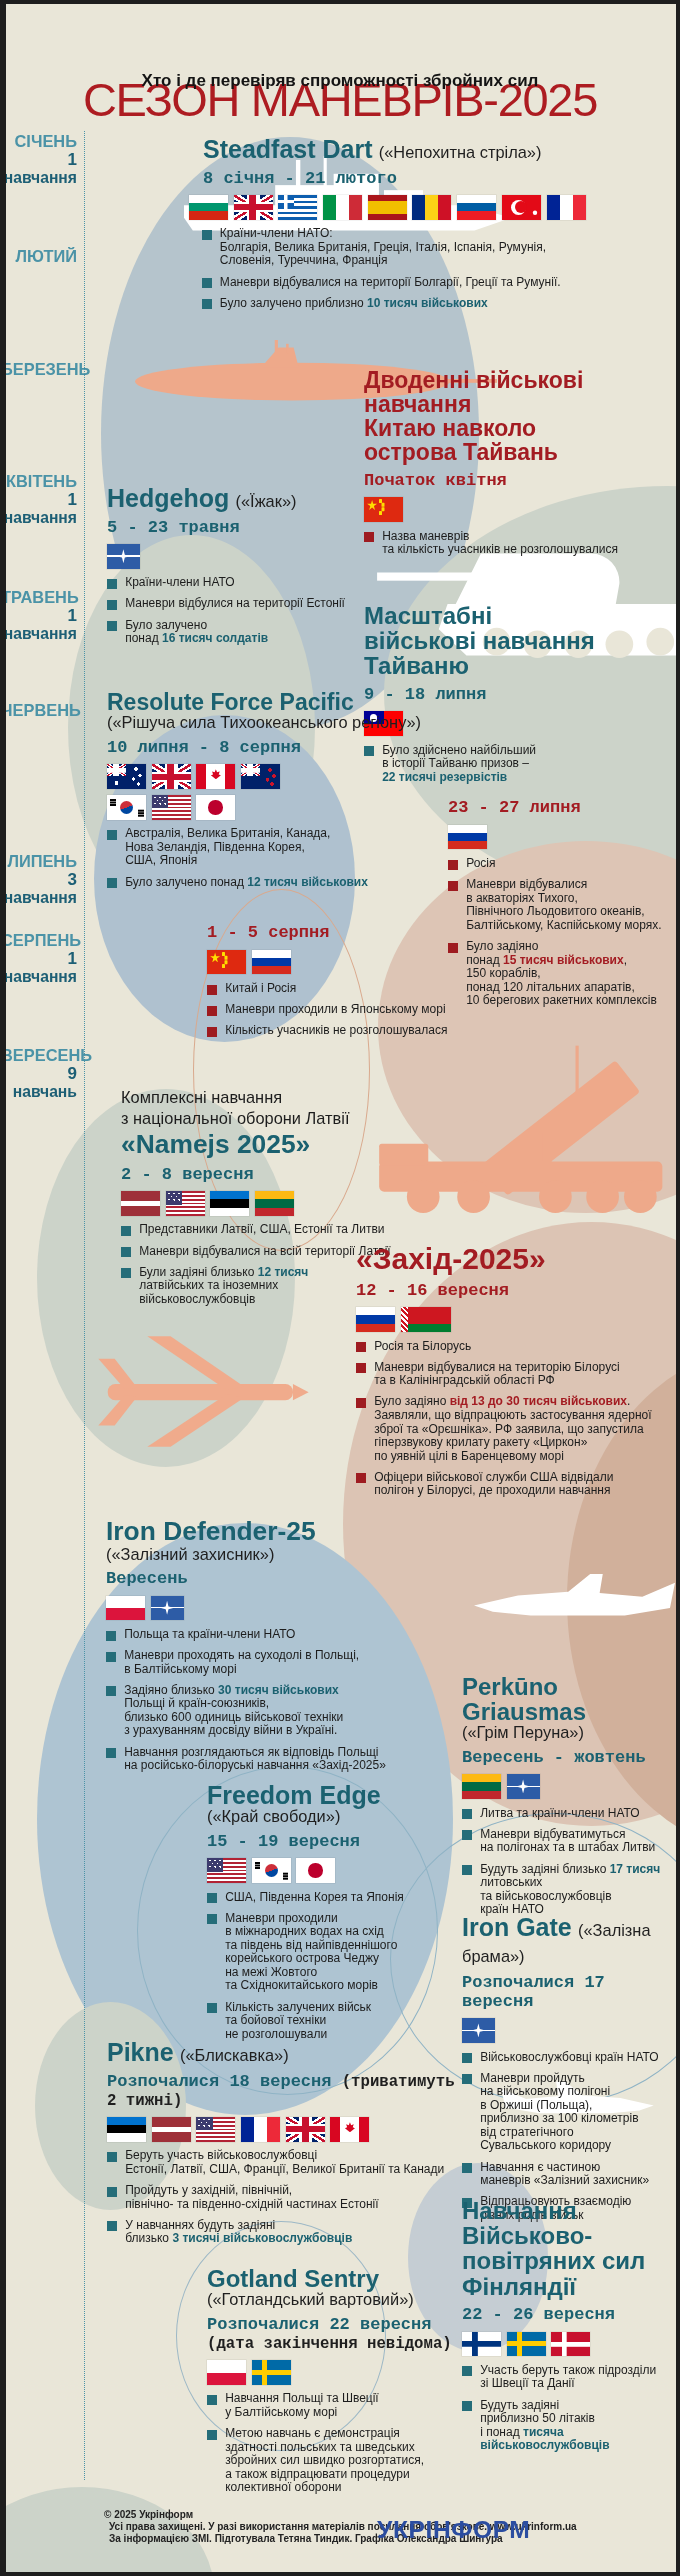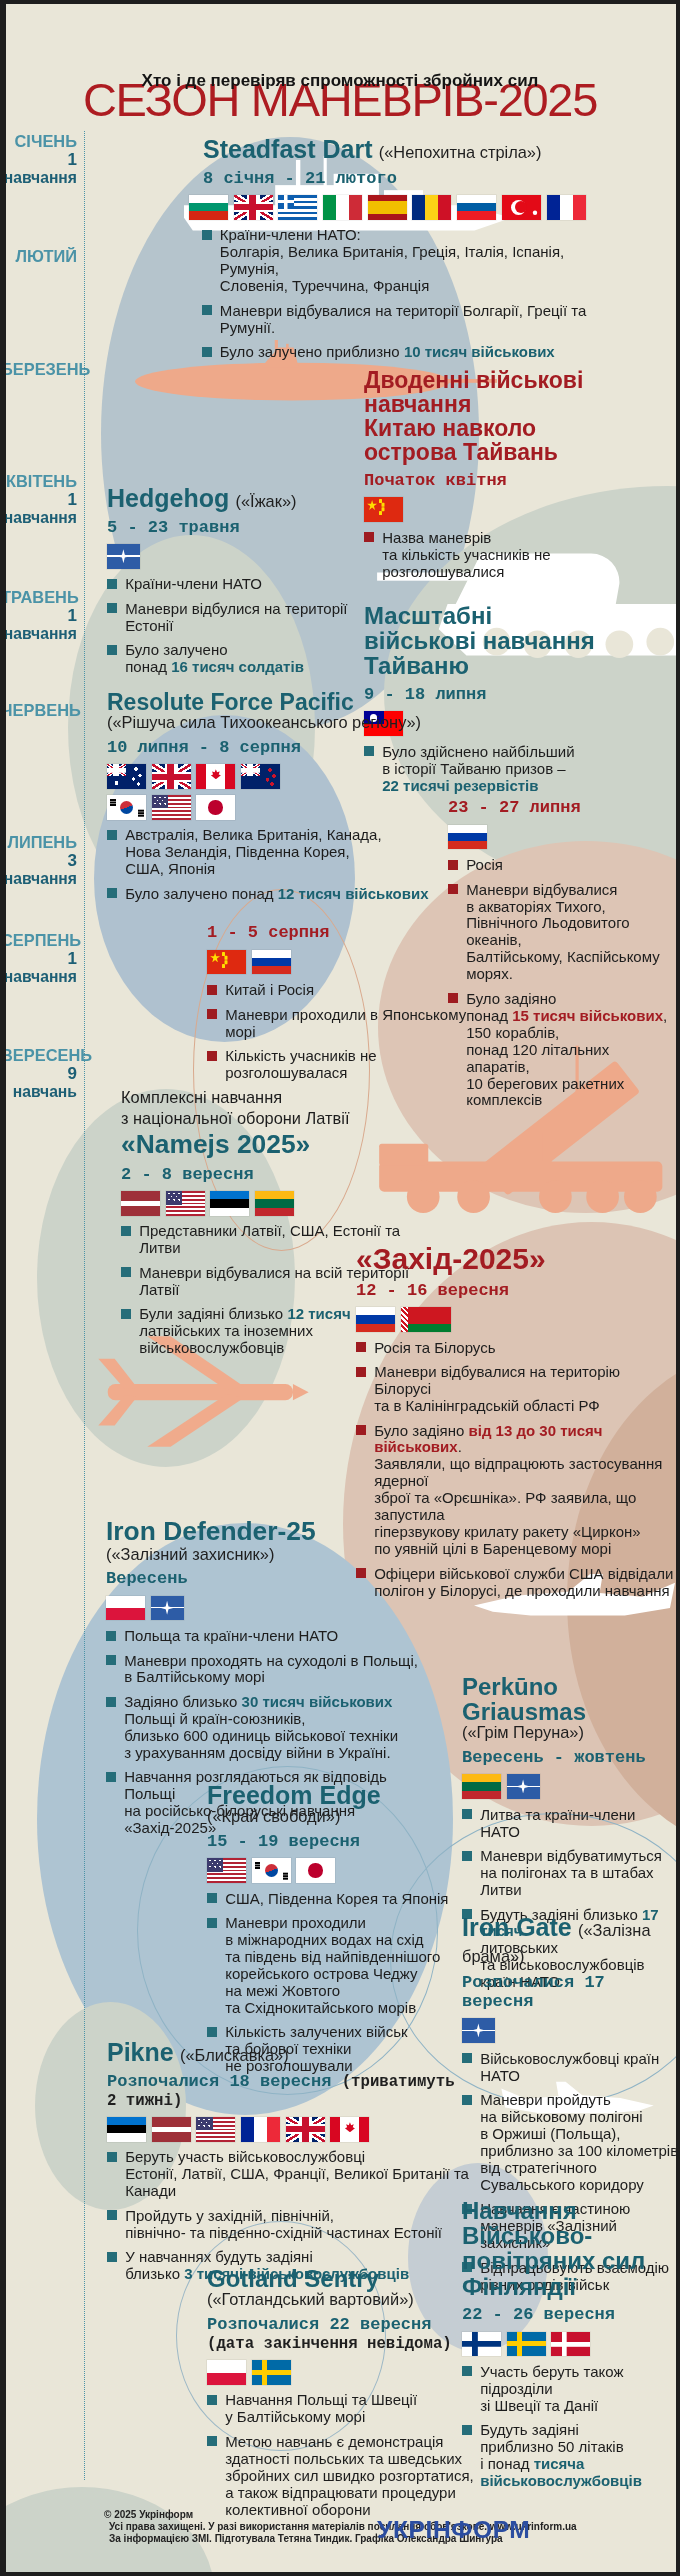--- a/index.html
+++ b/index.html
@@ -23,38 +23,38 @@
   #subtitle{position:absolute;top:71px;left:0;width:680px;text-align:center;
     font-size:17px;font-weight:700;color:#141414;z-index:5;}
 
   
   #tl-line{position:absolute;left:84px;top:131px;height:2349px;border-left:1.9px dotted #4b93a7;z-index:4;}
   .mo{position:absolute;right:603px;width:76px;text-align:right;z-index:5;}
   .mo .mname{font-size:16.4px;color:#4b93a7;font-weight:600;}
   .mo .mcount{font-size:17px;color:#1d5f75;font-weight:800;line-height:1.05;}
   .mo .munit{font-size:15.7px;color:#1d5f75;font-weight:800;line-height:1.1;}
   .mo0{top:132px}.mo1{top:247px}.mo2{top:360px}.mo3{top:472px}.mo4{top:588px}
-  .mo5{top:701px}.mo6{top:833px}.mo7{top:931px}.mo8{top:1046px}
+  .mo5{top:701px}.mo6{top:852px}.mo7{top:931px}.mo8{top:1046px}
 
   
   .sec{position:absolute;z-index:5;}
   .sec h2{margin:0 0 3.8px 0;font-weight:800;font-size:25px;line-height:1.05;}
   .theme-teal h2,.theme-teal .date .d,.theme-teal .hl{color:#1b6170;}
   .theme-red h2,.theme-red .date .d,.theme-red .hl{color:#a31c22;}
   .sec .paren{display:block;font-size:16.4px;font-weight:400;color:#1f1f1f;letter-spacing:0;}
   .sec .tline{display:block;}
   .sec .pretitle{font-size:16.4px;line-height:1.3;color:#1d1d1d;}
   .sec .date{font-size:17px;font-weight:800;margin:6.3px 0 7.6px 0;font-family:Liberation Mono, monospace;}
   .sec .date .dparen{color:#1f1f1f;font-weight:600;font-size:15.7px;}
   .sec .frow{display:flex;align-items:center;gap:5.7px;margin:2.5px 0 6.3px 0;flex-wrap:wrap;}
   .bullet{display:flex;margin:7.6px 0 0 0;}
   .bullet .sq{flex:0 0 10px;width:10px;height:10px;margin:2.5px 8.2px 0 0;}
   .theme-teal .bullet .sq{background:#256d79;}
   .theme-red .bullet .sq{background:#9e1b20;}
-  .bullet .lines{font-size:15px;line-height:1.13;}
+  .bullet .lines{font-size:12px;line-height:1.13;}
   .hl{font-weight:800;}
 
   
   #sec-steadfast{left:189px;top:136px;width:434px}
   #sec-steadfast h2 .t{padding-left:14px}
   #sec-steadfast .date{padding-left:14px}
   #sec-steadfast .bullet{margin-left:12.6px}
   #sec-china-taiwan{left:364px;top:368px;width:302px}
   #sec-china-taiwan h2{font-size:23px}
   #sec-hedgehog{left:107px;top:485px;width:271px}

